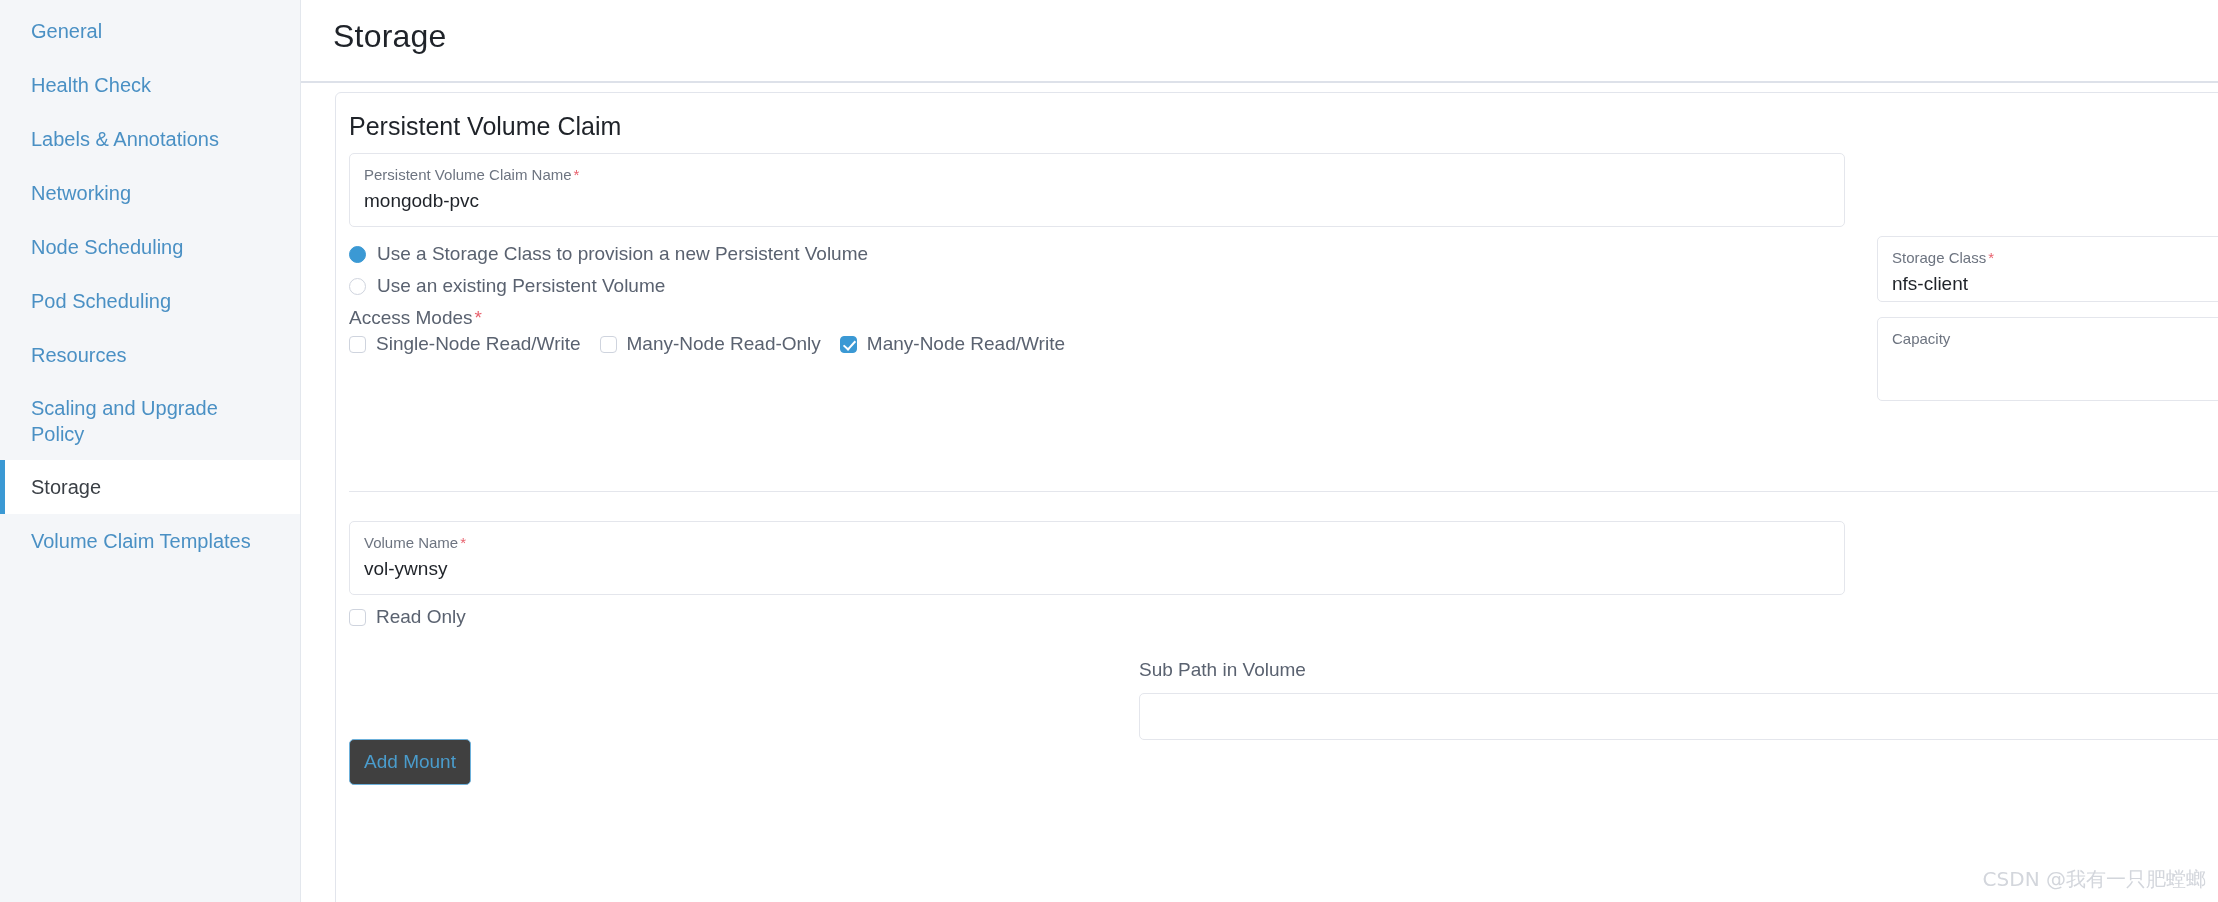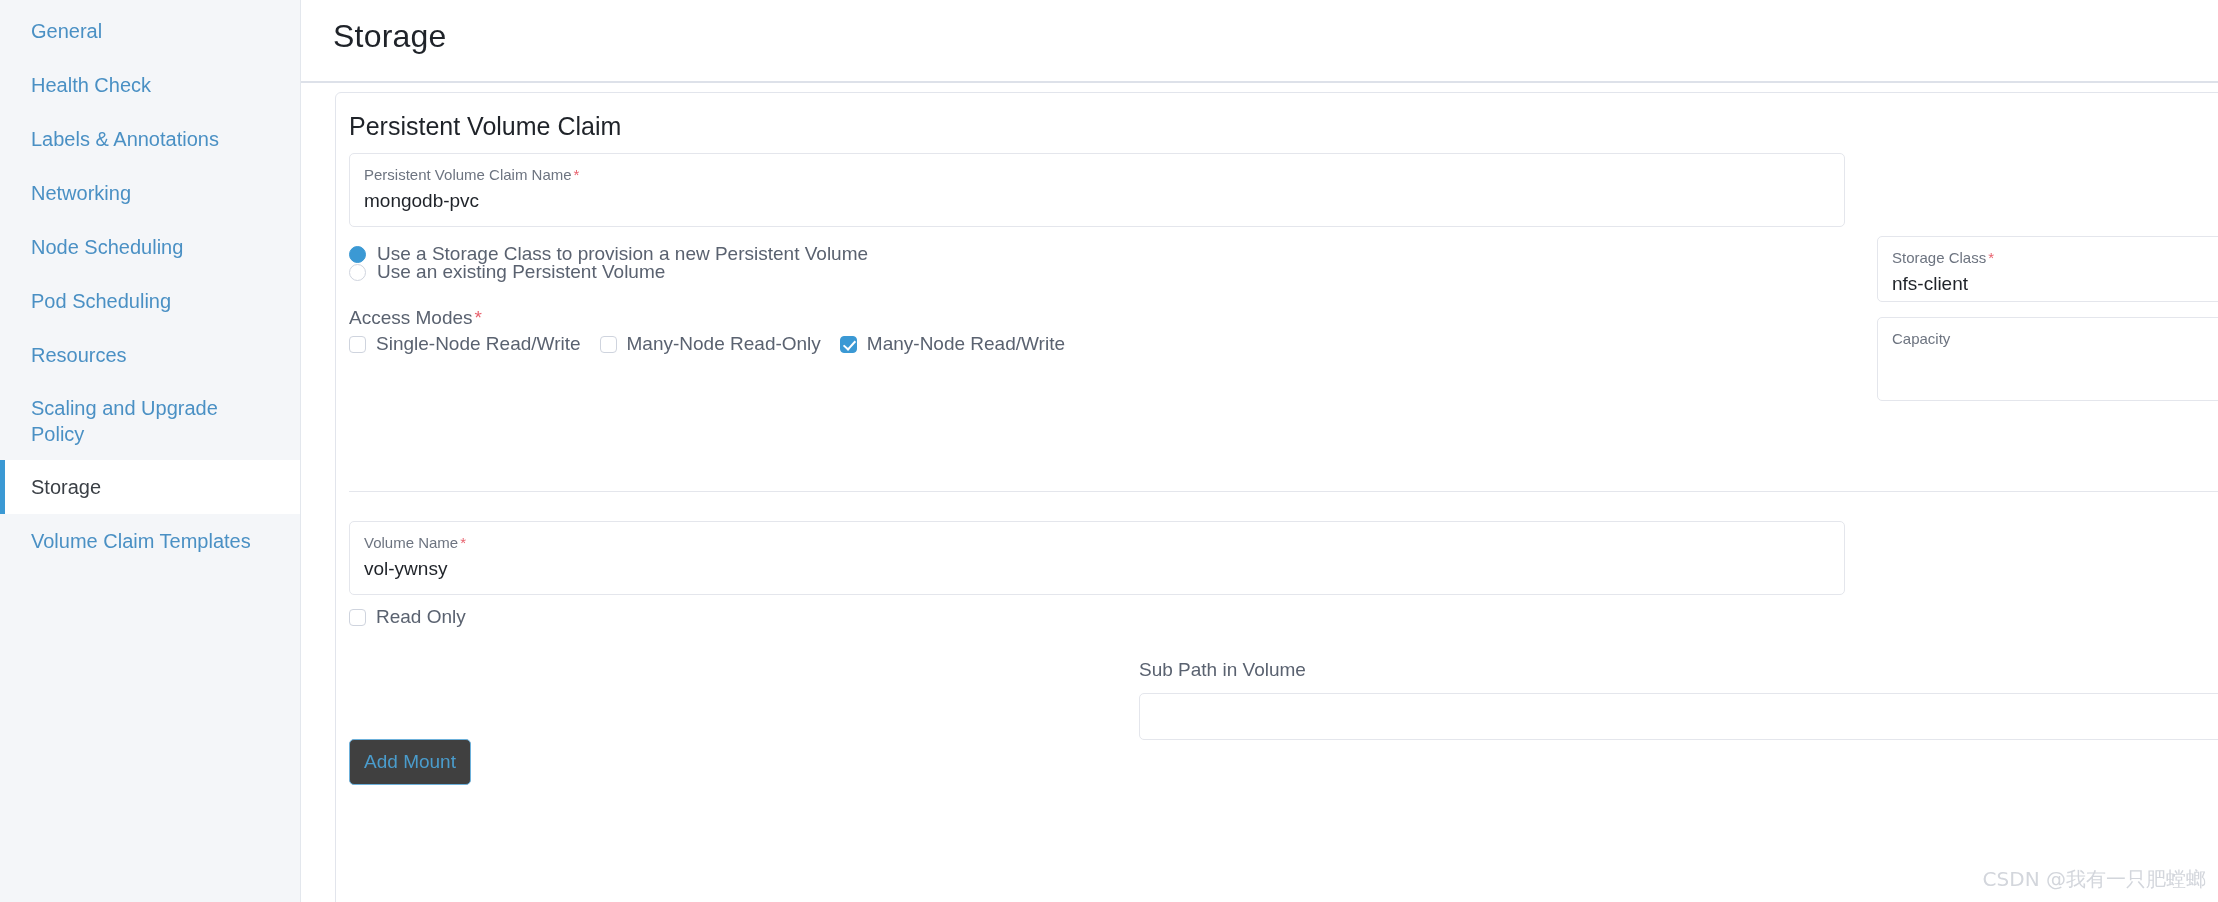--- a/index.html
+++ b/index.html
@@ -119,21 +119,21 @@
   .radio-row {
     position: absolute;
     display: flex;
     align-items: center;
     font-size: 19px;
     color: #5a6270;
     cursor: pointer;
     justify-content: center;
   }
   #radio-storage-class { left: 13px; top: 150px; }
-  #radio-existing-pv  { left: 13px; top: 168px; }
+  #radio-existing-pv  { left: 13px; top: 182px; }
   .radio-dot {
     width: 17px; height: 17px;
     border-radius: 50%;
     margin-right: 11px;
     flex: 0 0 17px;
   }
   .radio-dot.on  { background: #3b99d4; border: 1px solid #3b99d4; }
   .radio-dot.off { background: #ffffff; border: 1px solid #cfd4de; }
 
   

